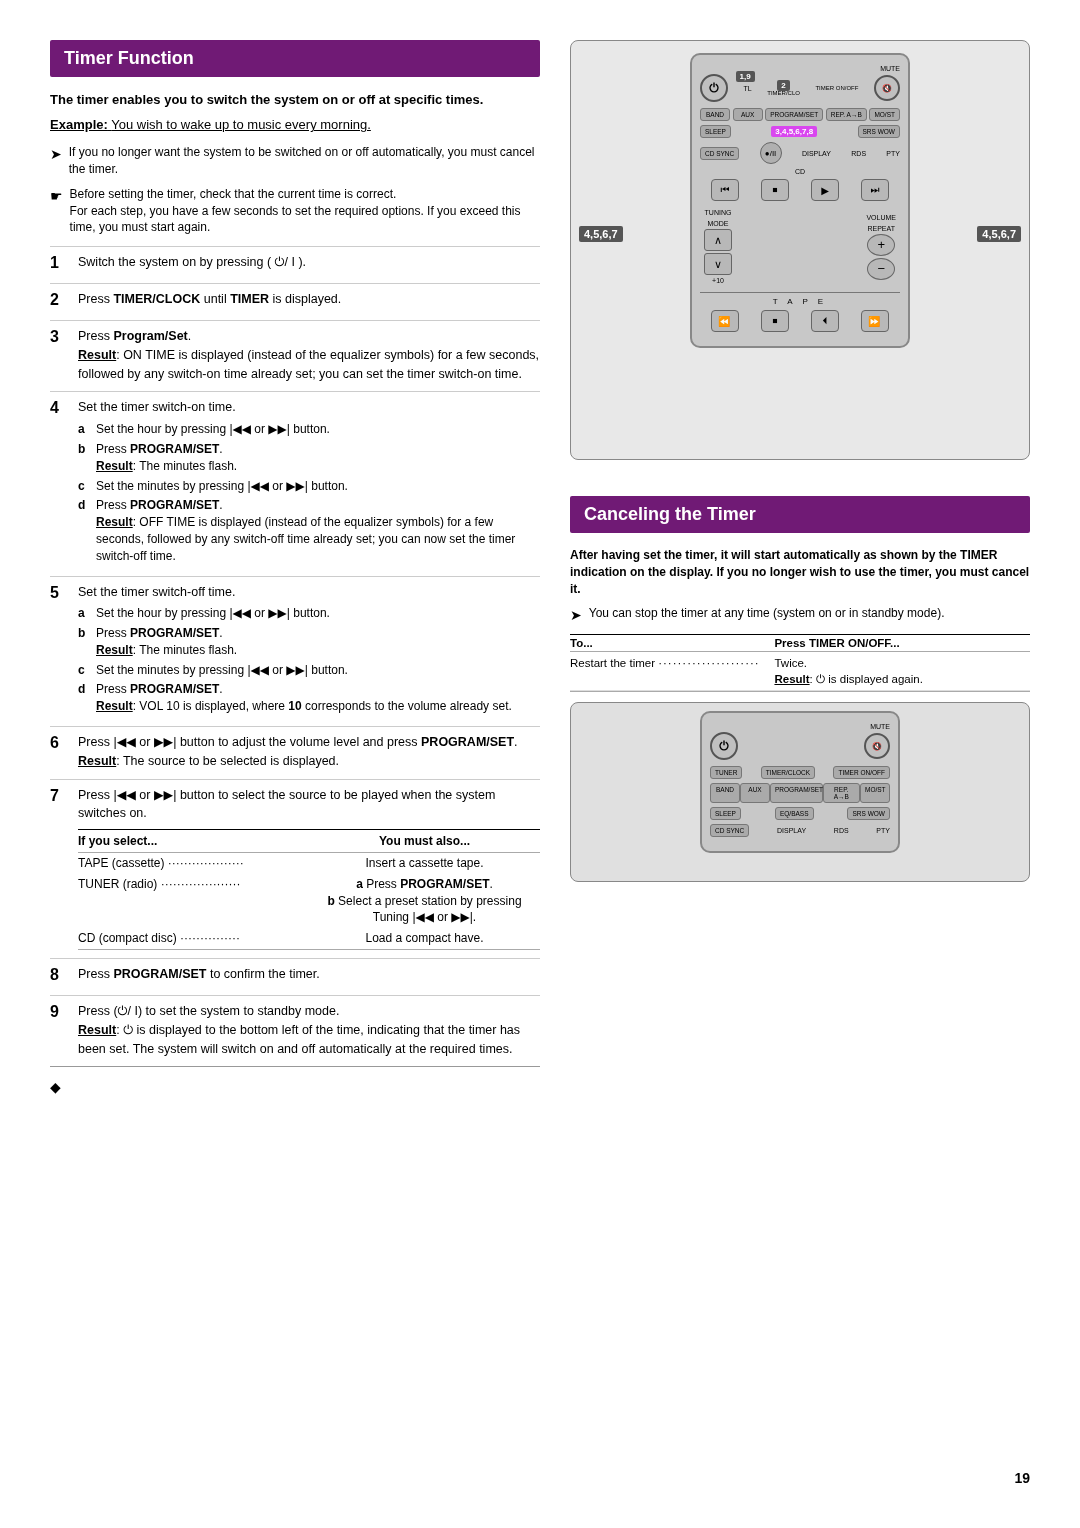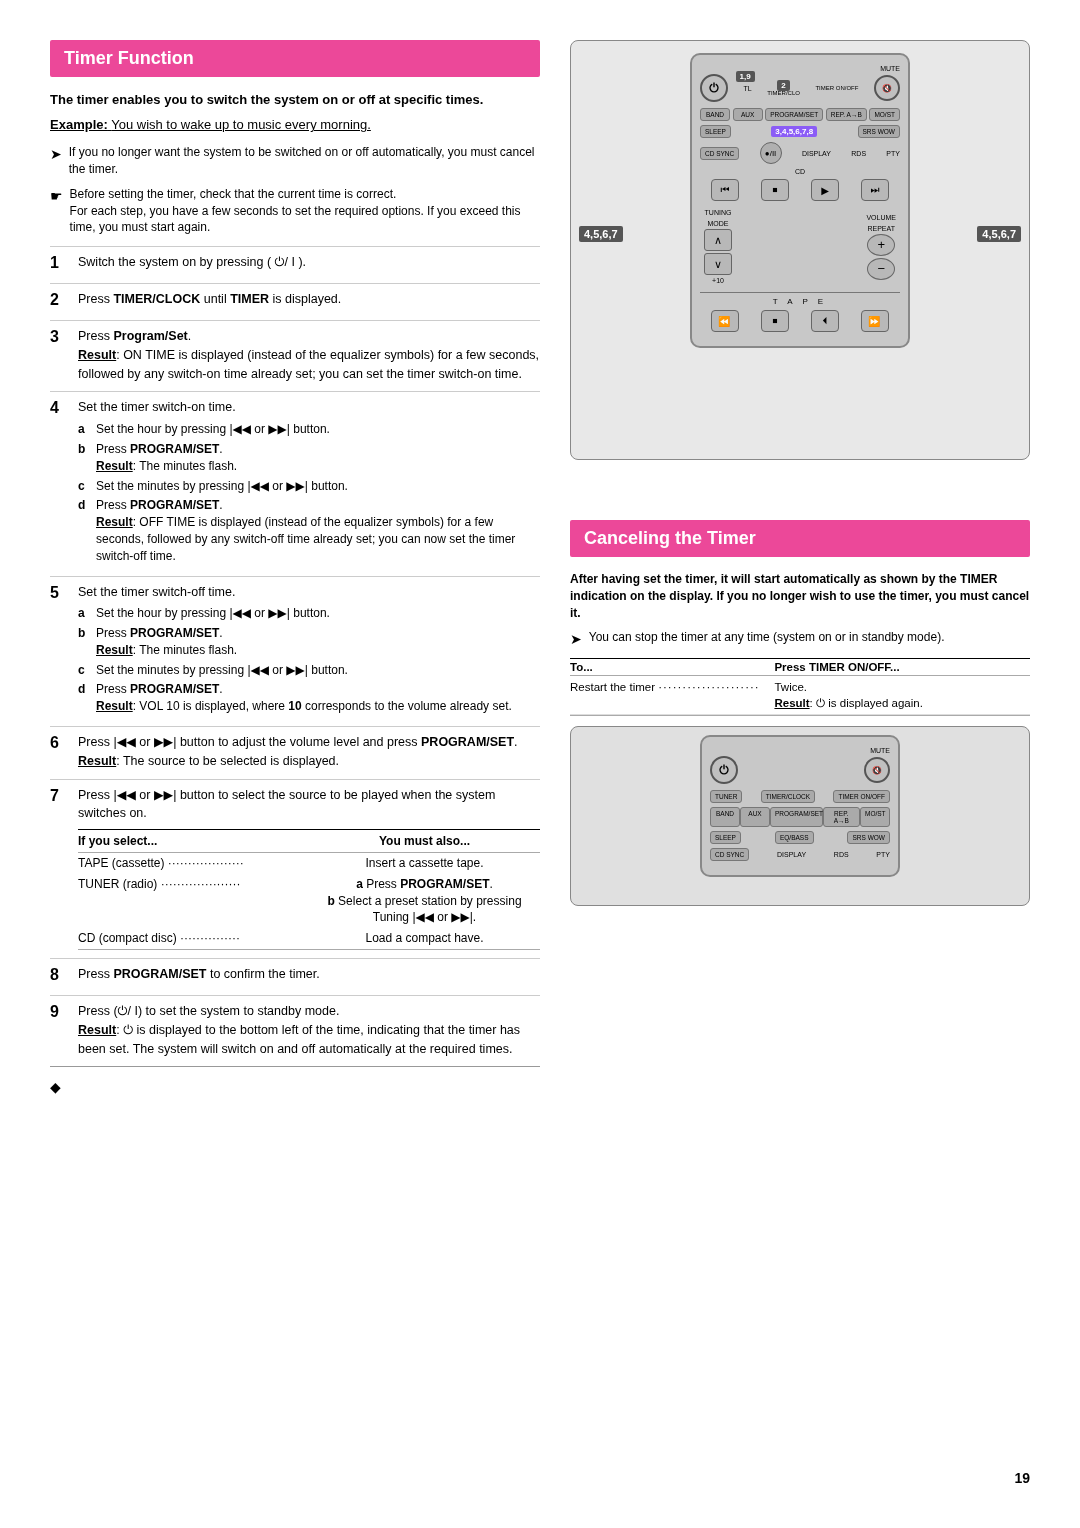--- a/index.html
+++ b/index.html
@@ -23,21 +23,21 @@
       flex: 0 0 490px;
       max-width: 490px;
     }
     .right-col {
       flex: 1;
       display: flex;
       flex-direction: column;
       gap: 20px;
     }
     .section-header {
-      background: #ec4899;
+      background: #701a75;
       color: #fff;
       padding: 8px 14px;
       font-size: 18px;
       font-weight: bold;
       margin-bottom: 14px;
       border-radius: 2px;
     }
     .intro-bold {
       font-weight: bold;
       font-size: 13px;
@@ -210,21 +210,21 @@
       width: 28px;
       height: 22px;
       border-radius: 4px;
       border: 1.5px solid #666;
       background: #b8b8b8;
       display: flex;
       align-items: center;
       justify-content: center;
       font-size: 10px;
     }
-    .cancel-section { margin-top: 24px; }
+    .cancel-section { margin-top: 0; }
     .cancel-table {
       border-top: 1.5px solid #000;
       border-bottom: 1px solid #aaa;
       font-size: 11.5px;
       margin: 8px 0;
     }
     .cancel-table-header {
       display: flex;
       font-weight: bold;
       border-bottom: 1px solid #aaa;
@@ -480,21 +480,21 @@
         <div style="display:flex; justify-content:space-between; margin-bottom:4px; font-size:7px;">
           <div class="remote-btn-small">BAND</div>
           <div class="remote-btn-small">AUX</div>
           <div class="remote-btn-small">PROGRAM/SET</div>
           <div class="remote-btn-small">REP. A→B</div>
           <div class="remote-btn-small">MO/ST</div>
         </div>
 
         <div style="display:flex; justify-content:space-between; margin-bottom:4px; font-size:7px; align-items:center;">
           <div class="remote-btn-small">SLEEP</div>
-          <span style="background:#8b5cf6; color:#fff; font-size:8px; font-weight:bold; padding:1px 4px; border-radius:2px;">3,4,5,6,7,8</span>
+          <span style="background:#d946ef; color:#fff; font-size:8px; font-weight:bold; padding:1px 4px; border-radius:2px;">3,4,5,6,7,8</span>
           <div class="remote-btn-small">SRS WOW</div>
         </div>
 
         <div style="display:flex; justify-content:space-between; margin-bottom:4px; font-size:7px; align-items:center;">
           <div class="remote-btn-small">CD SYNC</div>
           <div class="remote-btn-round">●/II</div>
           <div style="font-size:7px;">DISPLAY</div>
           <div style="font-size:7px;">RDS</div>
           <div style="font-size:7px;">PTY</div>
         </div>

